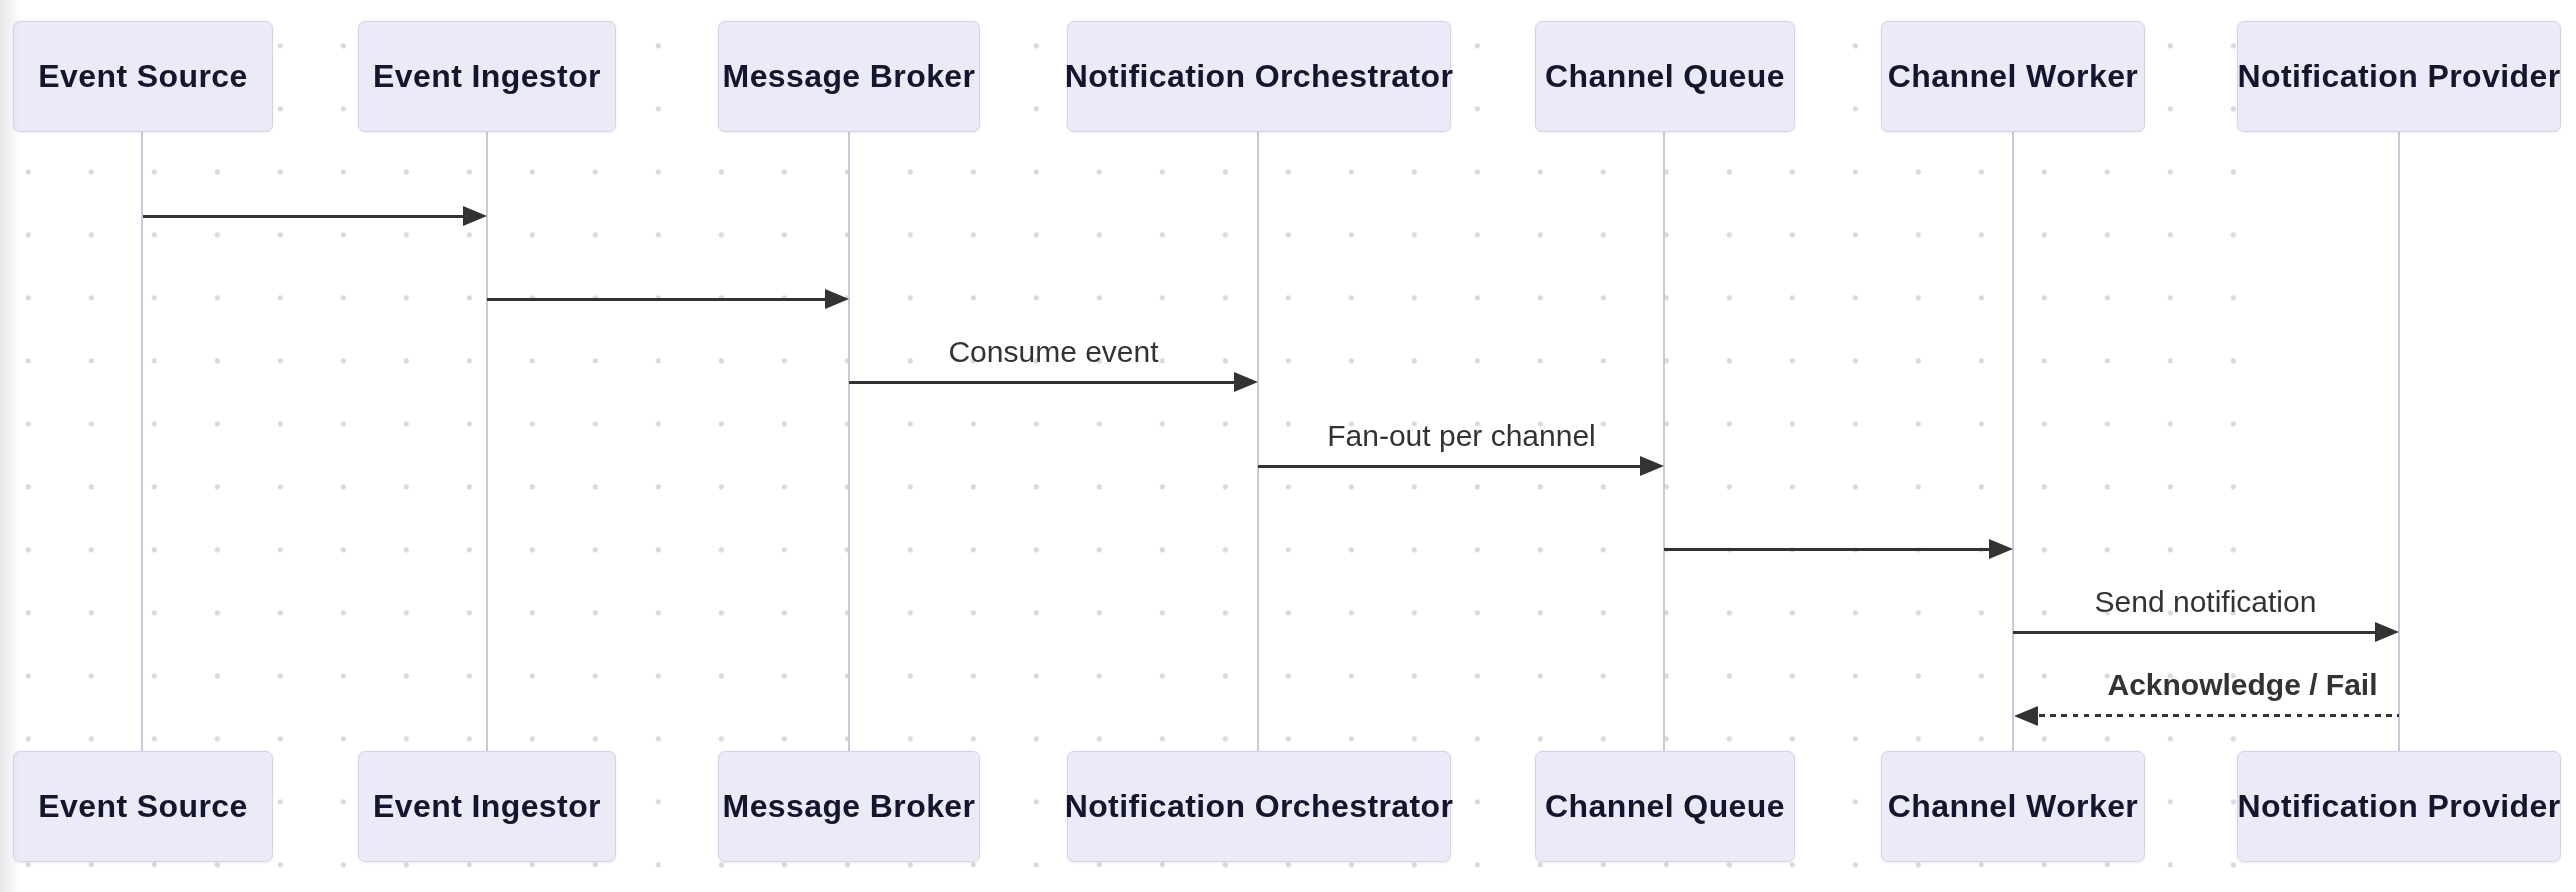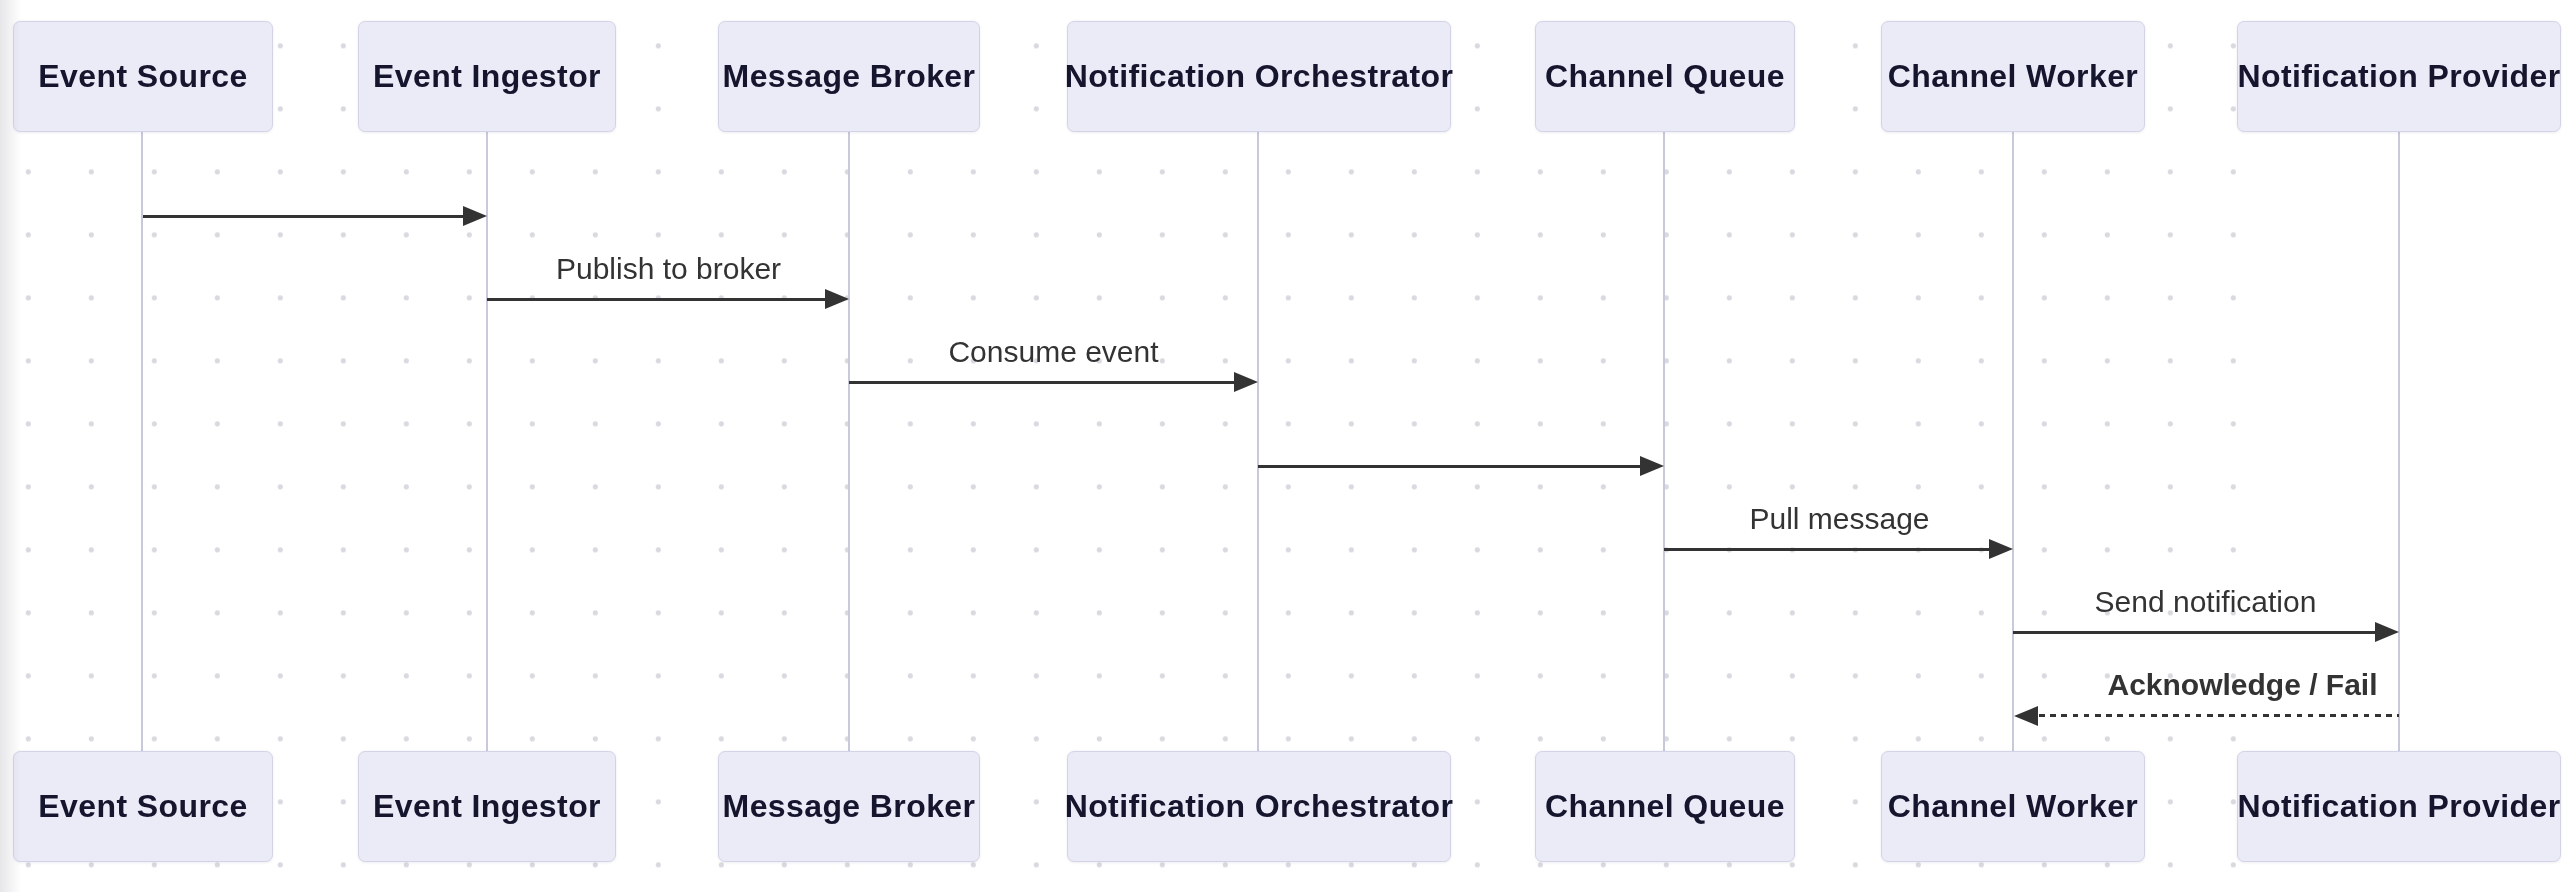--- a/index.html
+++ b/index.html
@@ -115,32 +115,31 @@
   <div class="actor-box bottom-row" style="left:1881px;width:264px;">
     <span class="actor-label">Channel Worker</span>
   </div>
   <div class="actor-box bottom-row" style="left:2237px;width:324px;">
     <span class="actor-label">Notification Provider</span>
   </div>
 
   <div class="msg-line" style="left:143px;top:215px;width:322px;"></div>
   <div class="arrow-right" style="left:463px;top:206px;"></div>
 
-  <div class="msg-label" style="left:388px;top:250px;">Publish to broker</div>
   <div class="msg-line" style="left:487px;top:298px;width:340px;"></div>
   <div class="arrow-right" style="left:825px;top:289px;"></div>
 
   <div class="msg-label" style="left:773px;top:333px;">Consume event</div>
   <div class="msg-line" style="left:849px;top:381px;width:387px;"></div>
   <div class="arrow-right" style="left:1234px;top:372px;"></div>
 
+  <div class="msg-label" style="left:1181px;top:417px;">Fan-out per channel</div>
   <div class="msg-line" style="left:1258px;top:465px;width:384px;"></div>
   <div class="arrow-right" style="left:1640px;top:456px;"></div>
 
-  <div class="msg-label" style="left:1559px;top:500px;">Pull message</div>
   <div class="msg-line" style="left:1664px;top:548px;width:326px;"></div>
   <div class="arrow-right" style="left:1989px;top:539px;"></div>
 
   <div class="msg-label" style="left:1925px;top:583px;">Send notification</div>
   <div class="msg-line" style="left:2013px;top:631px;width:364px;"></div>
   <div class="arrow-right" style="left:2375px;top:622px;"></div>
 
   <div class="msg-label" style="left:1962px;top:666px;font-weight:bold;">Acknowledge / Fail</div>
   <div class="msg-line-dotted" style="left:2039px;top:714px;width:360px;"></div>
   <div class="arrow-left" style="left:2014px;top:706px;"></div>

